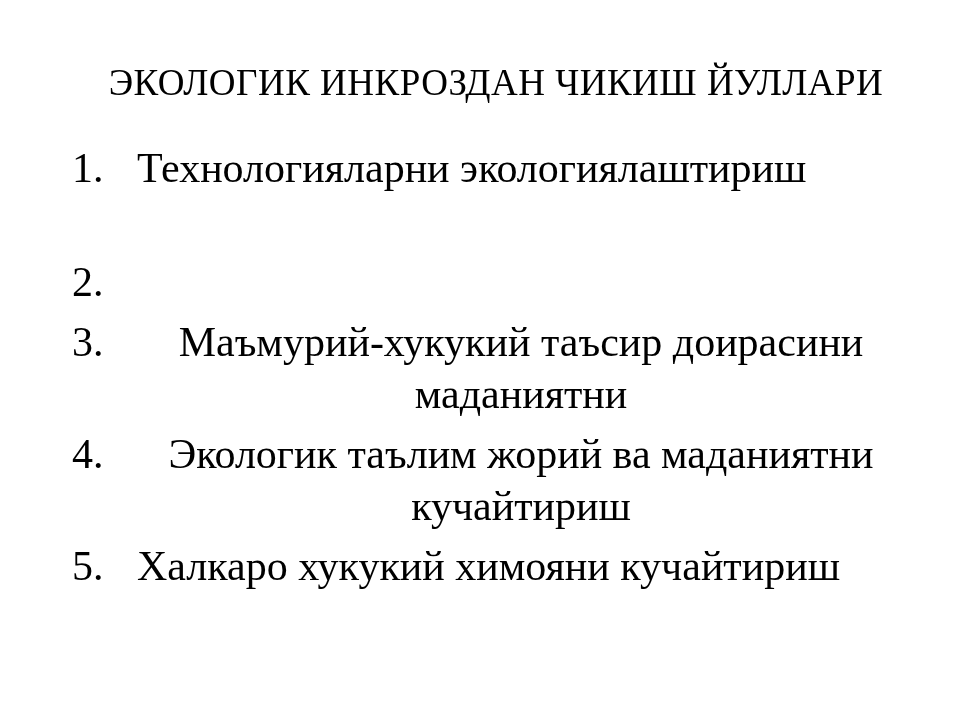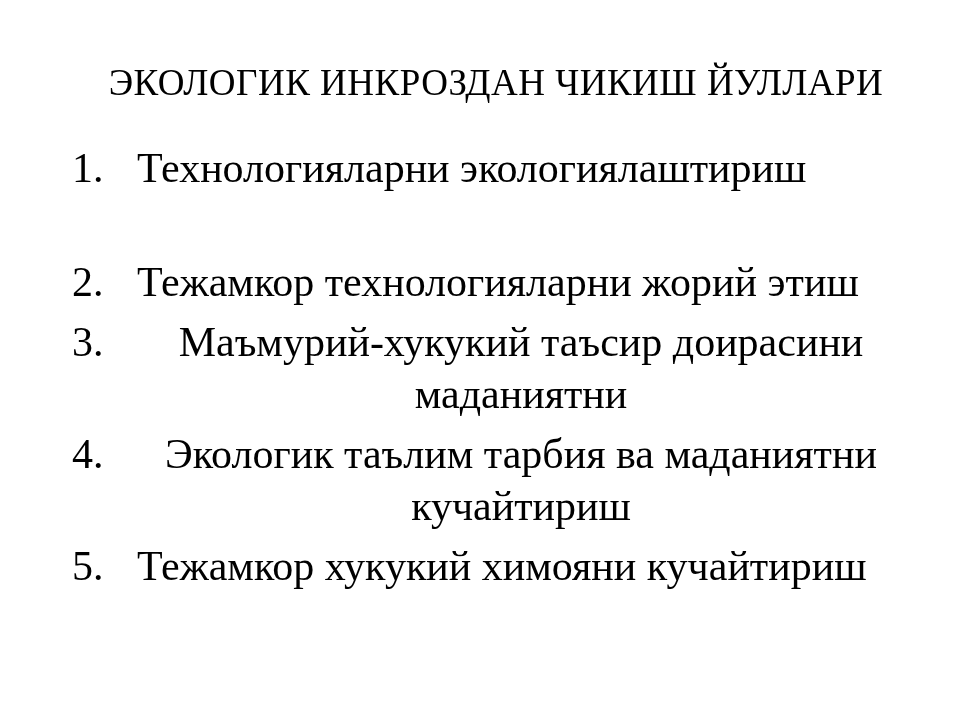--- a/index.html
+++ b/index.html
@@ -62,32 +62,31 @@
 
   <div class="list">
 
     <div class="row gap-after">
       <span class="num">1.</span>
       <span class="txt">Технологияларни экологиялаштириш</span>
     </div>
 
     <div class="row">
       <span class="num">2.</span>
-      <span class="txt">Тежамкор технологияларни жорий этиш</span>
     </div>
 
     <div class="row">
       <span class="num">3.</span>
       <span class="txt">Маъмурий-хукукий таъсир доирасини маданиятни</span>
     </div>
 
     <div class="row">
       <span class="num">4.</span>
-      <span class="txt">Экологик таълим тарбия ва маданиятни кучайтириш</span>
+      <span class="txt">Экологик таълим жорий ва маданиятни кучайтириш</span>
     </div>
 
     <div class="row">
       <span class="num">5.</span>
-      <span class="txt">Тежамкор хукукий химояни кучайтириш</span>
+      <span class="txt">Халкаро хукукий химояни кучайтириш</span>
     </div>
 
   </div>
 </div>
 
 </body></html>

